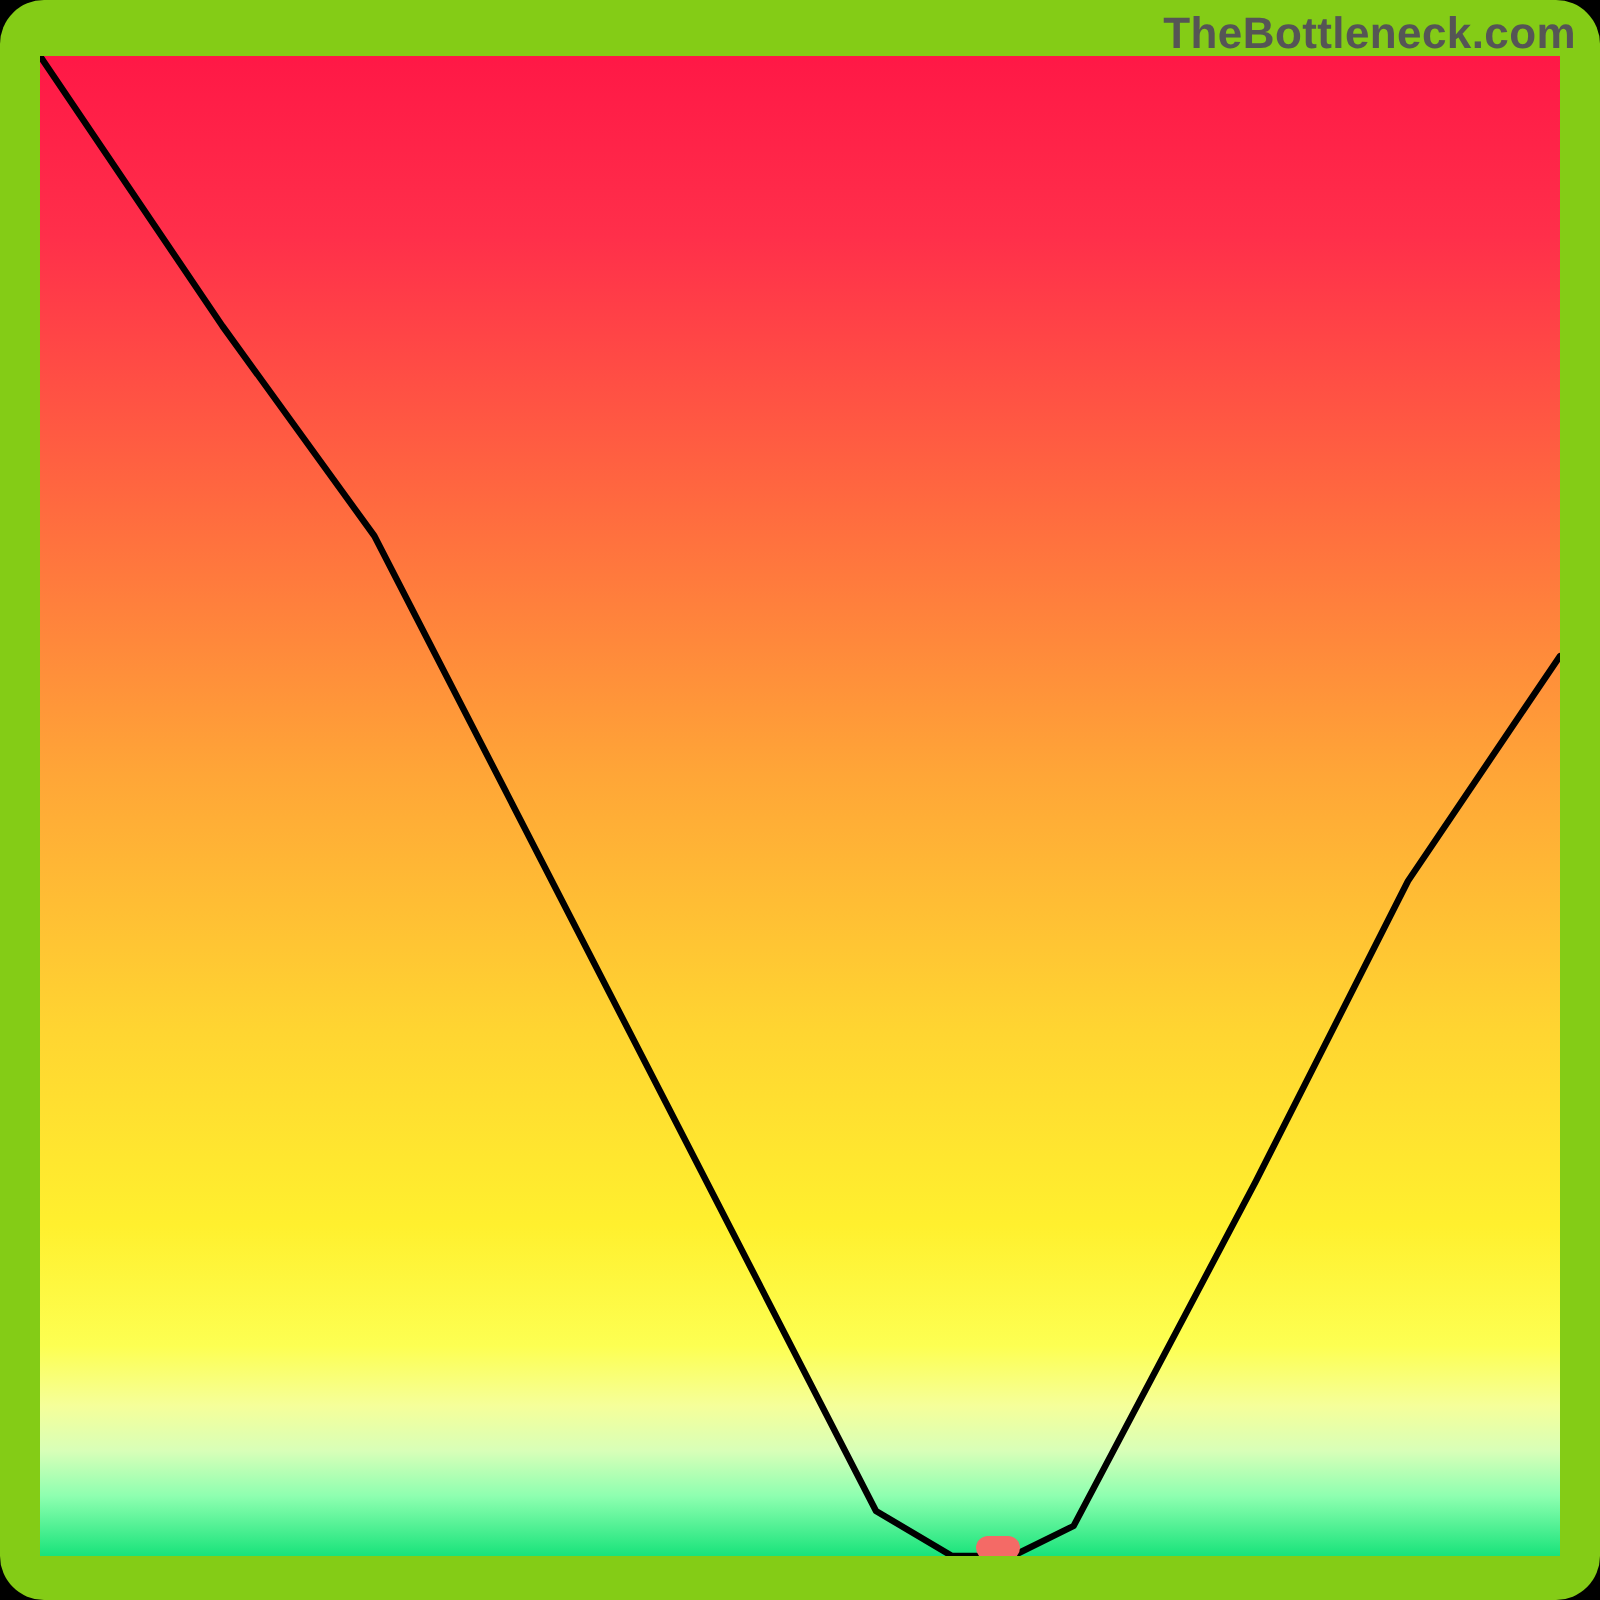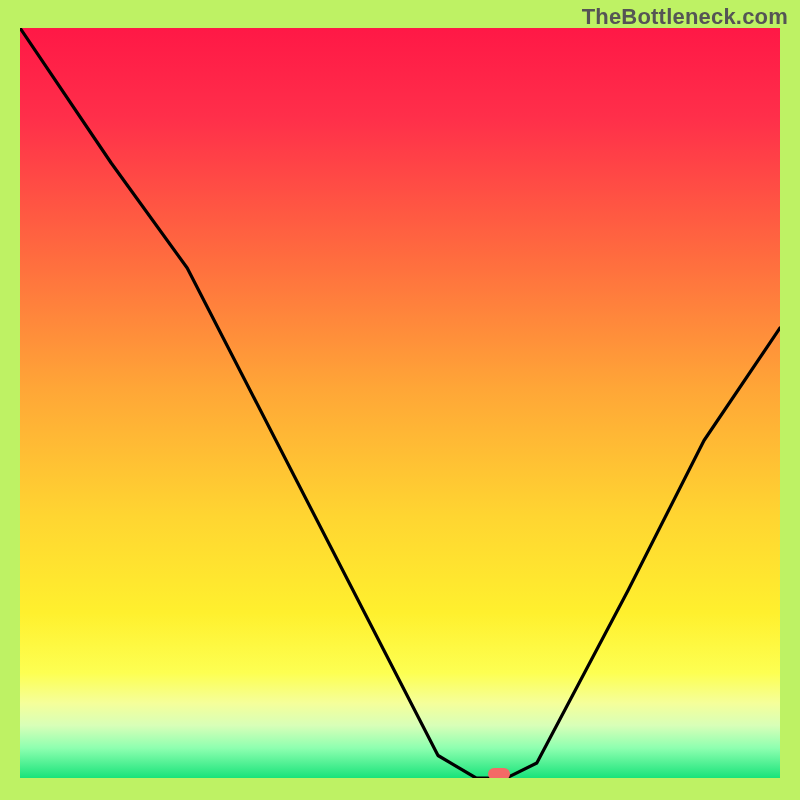--- a/index.html
+++ b/index.html
@@ -8,21 +8,22 @@
     width: 800px;
     height: 800px;
     background: #000;
     overflow: hidden;
     font-family: Arial, Helvetica, sans-serif;
   }
   .frame {
     position: relative;
     width: 800px;
     height: 800px;
-    background: #bef264;
+    background: #84cc16;
+    border-radius: 22px;
   }
   .watermark {
     position: absolute;
     top: 4px;
     right: 12px;
     color: #555;
     font-size: 22px;
     font-weight: 600;
     letter-spacing: 0.2px;
     z-index: 10;

